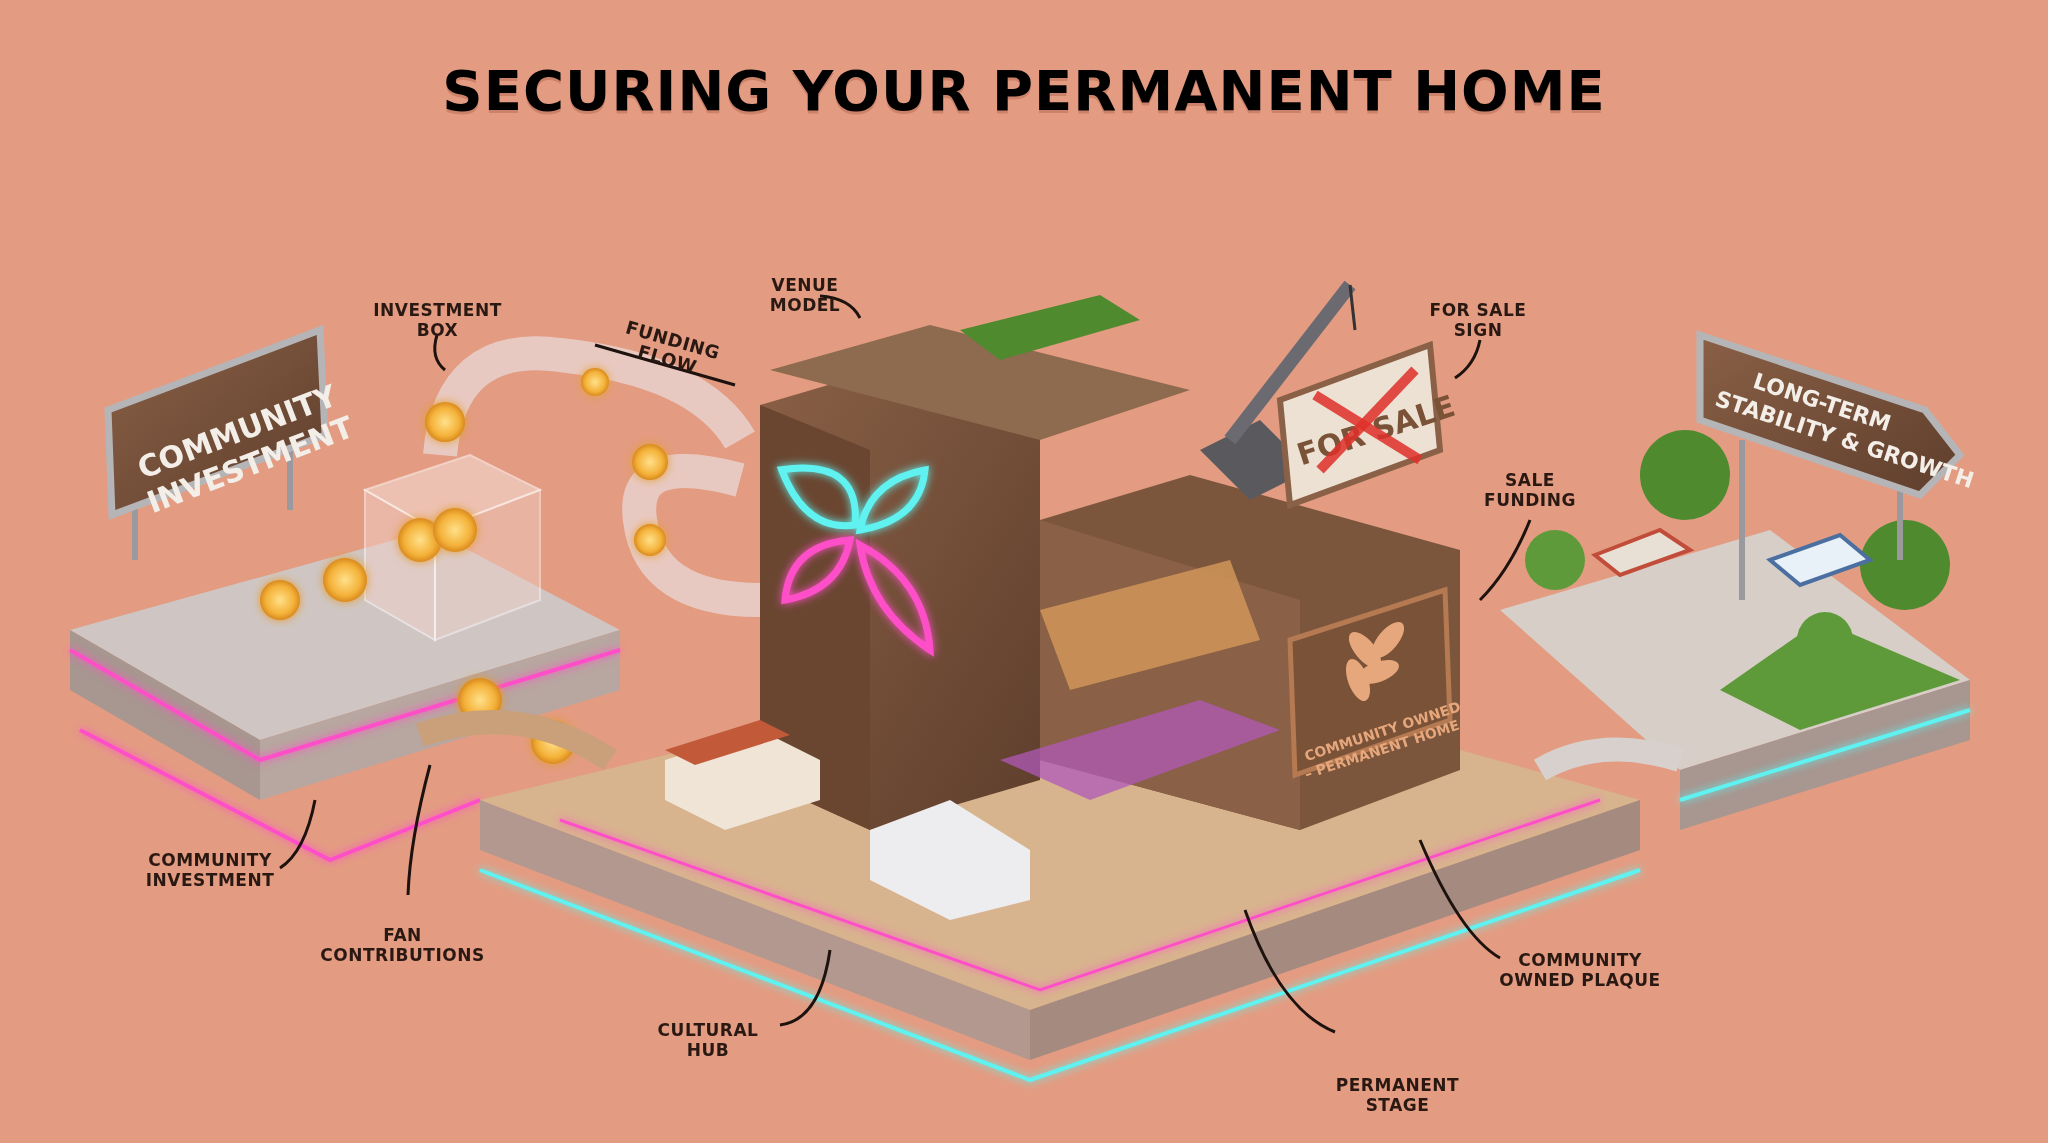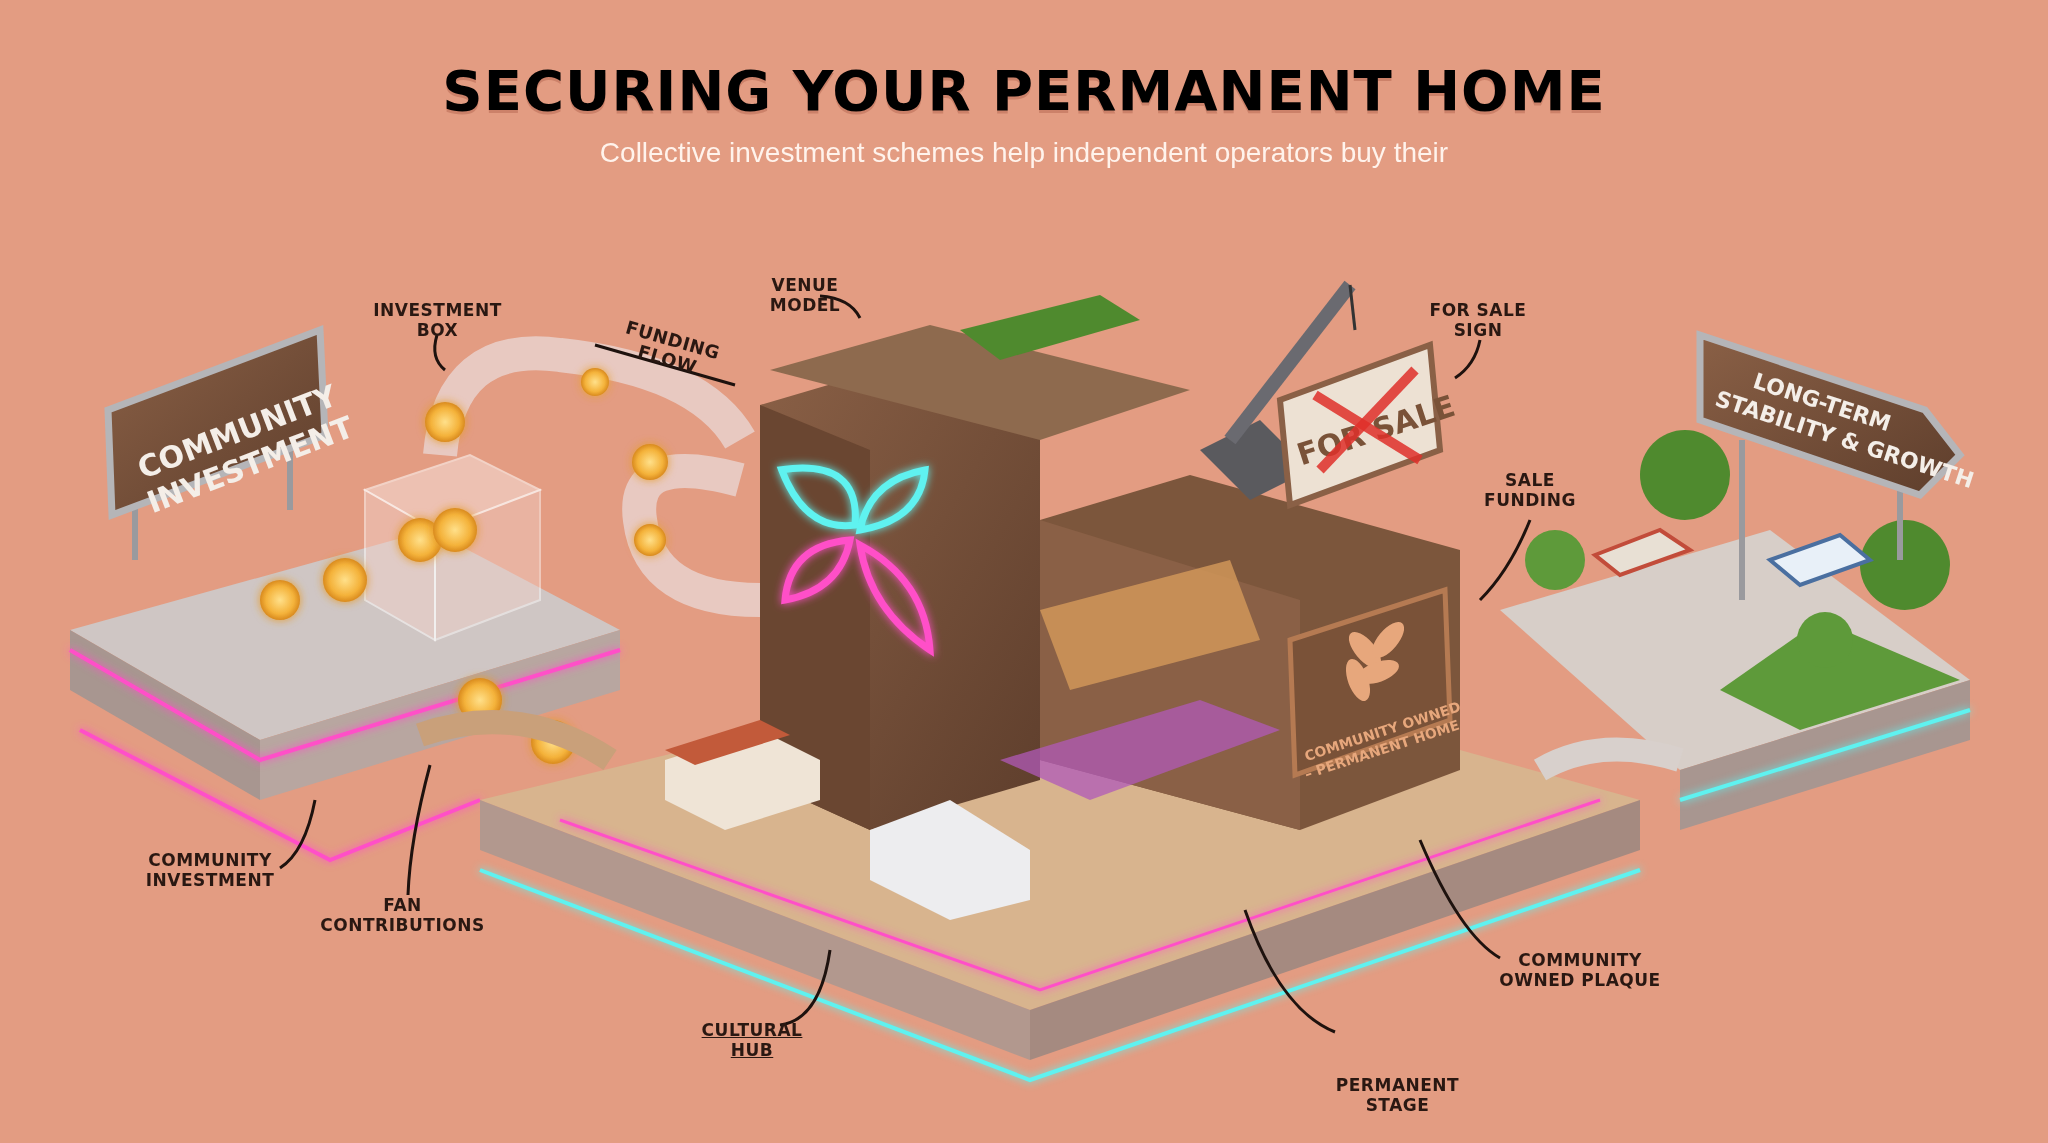--- a/index.html
+++ b/index.html
@@ -34,21 +34,20 @@
   }
   .plaque-text {
     font-family:"DejaVu Sans", sans-serif; font-weight:bold; fill:#E7A77C;
   }
 </style>
 </head>
 <body>
 
 <div class="title">SECURING YOUR PERMANENT HOME</div>
 <div class="subtitle">
-  <div>Collective investment schemes help independent operators buy their</div>
 </div>
 
 <svg class="scene" viewBox="0 0 2048 1143" xmlns="http://www.w3.org/2000/svg">
   <defs>
     <filter id="glow" x="-50%" y="-50%" width="200%" height="200%">
       <feGaussianBlur stdDeviation="4" result="b"></feGaussianBlur>
       <feMerge>
           <feMergeNode in="b"></feMergeNode>
           <feMergeNode in="SourceGraphic"></feMergeNode>
         </feMerge>
@@ -227,25 +226,25 @@
   <div>SIGN</div>
 </div>
 <div class="label" style="left:1470px; top:470px; width:120px;">
   <div>SALE</div>
   <div>FUNDING</div>
 </div>
 <div class="label" style="left:140px; top:850px; width:140px;">
   <div>COMMUNITY</div>
   <div>INVESTMENT</div>
 </div>
-<div class="label" style="left:320px; top:895px; width:165px;">
+<div class="label" style="left:320px; top:925px; width:165px;">
   <div>FAN</div>
   <div>CONTRIBUTIONS</div>
 </div>
-<div class="label" style="left:692px; top:1020px; width:120px;text-decoration:underline;">
+<div class="label" style="left:648px; top:1020px; width:120px;">
   <div>CULTURAL</div>
   <div>HUB</div>
 </div>
 <div class="label" style="left:1330px; top:1075px; width:135px;">
   <div>PERMANENT</div>
   <div>STAGE</div>
 </div>
 <div class="label" style="left:1495px; top:950px; width:170px;">
   <div>COMMUNITY</div>
   <div>OWNED PLAQUE</div>

